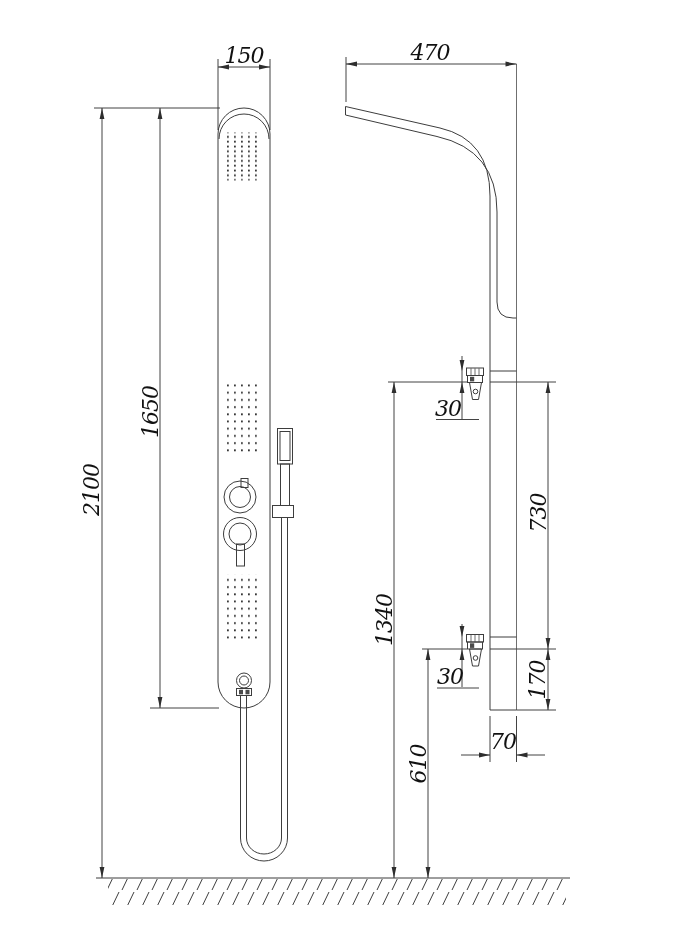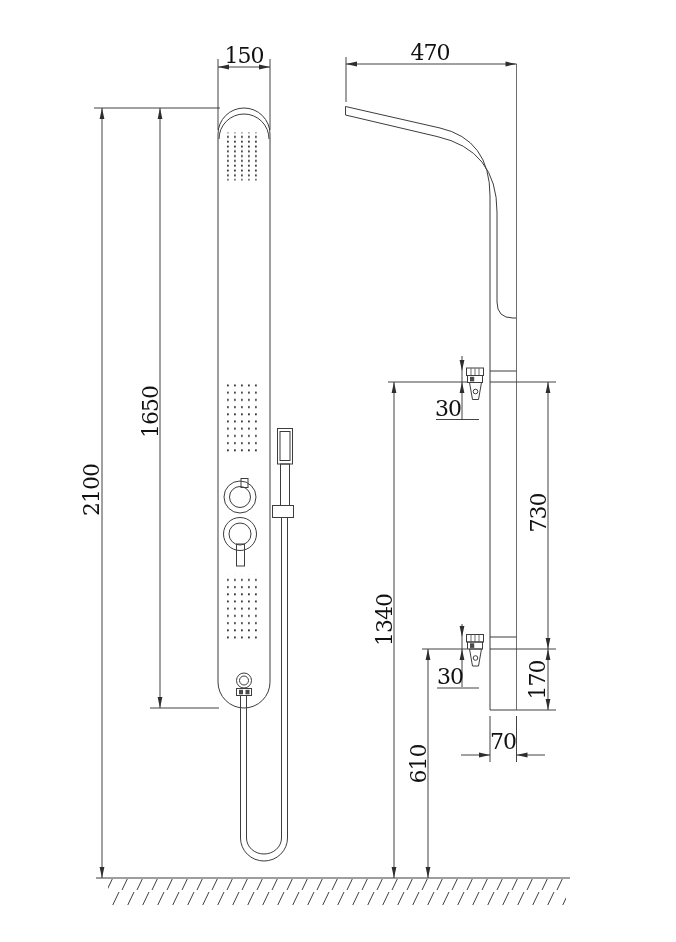--- a/index.html
+++ b/index.html
@@ -1,16 +1,16 @@
 <!DOCTYPE html>
 <html><head>
 <meta charset="utf-8">
 <style>
   html,body{margin:0;padding:0;background:#ffffff;}
-  .canvas{width:676px;height:942px;background:#ffffff;position:relative;font-family:"DejaVu Serif",serif;}
+  .canvas{width:676px;height:942px;background:#ffffff;position:relative;font-family:"DejaVu Serif",serif;font-style:italic;}
   svg{display:block;}
   .geo{stroke:#3d3d3d;stroke-width:1;fill:none;}
   .geo-thin{stroke:#4a4a4a;stroke-width:0.8;fill:none;}
   .dim{stroke:#2e2e2e;stroke-width:0.9;fill:none;}
   .arr{fill:#2e2e2e;stroke:none;}
   .dimtxt{fill:#111111;font-family:"DejaVu Serif",serif;font-size:22px;letter-spacing:-1px;}
   .darkfill{fill:#4a4a4a;stroke:none;}
 </style>
 </head>
 <body>

